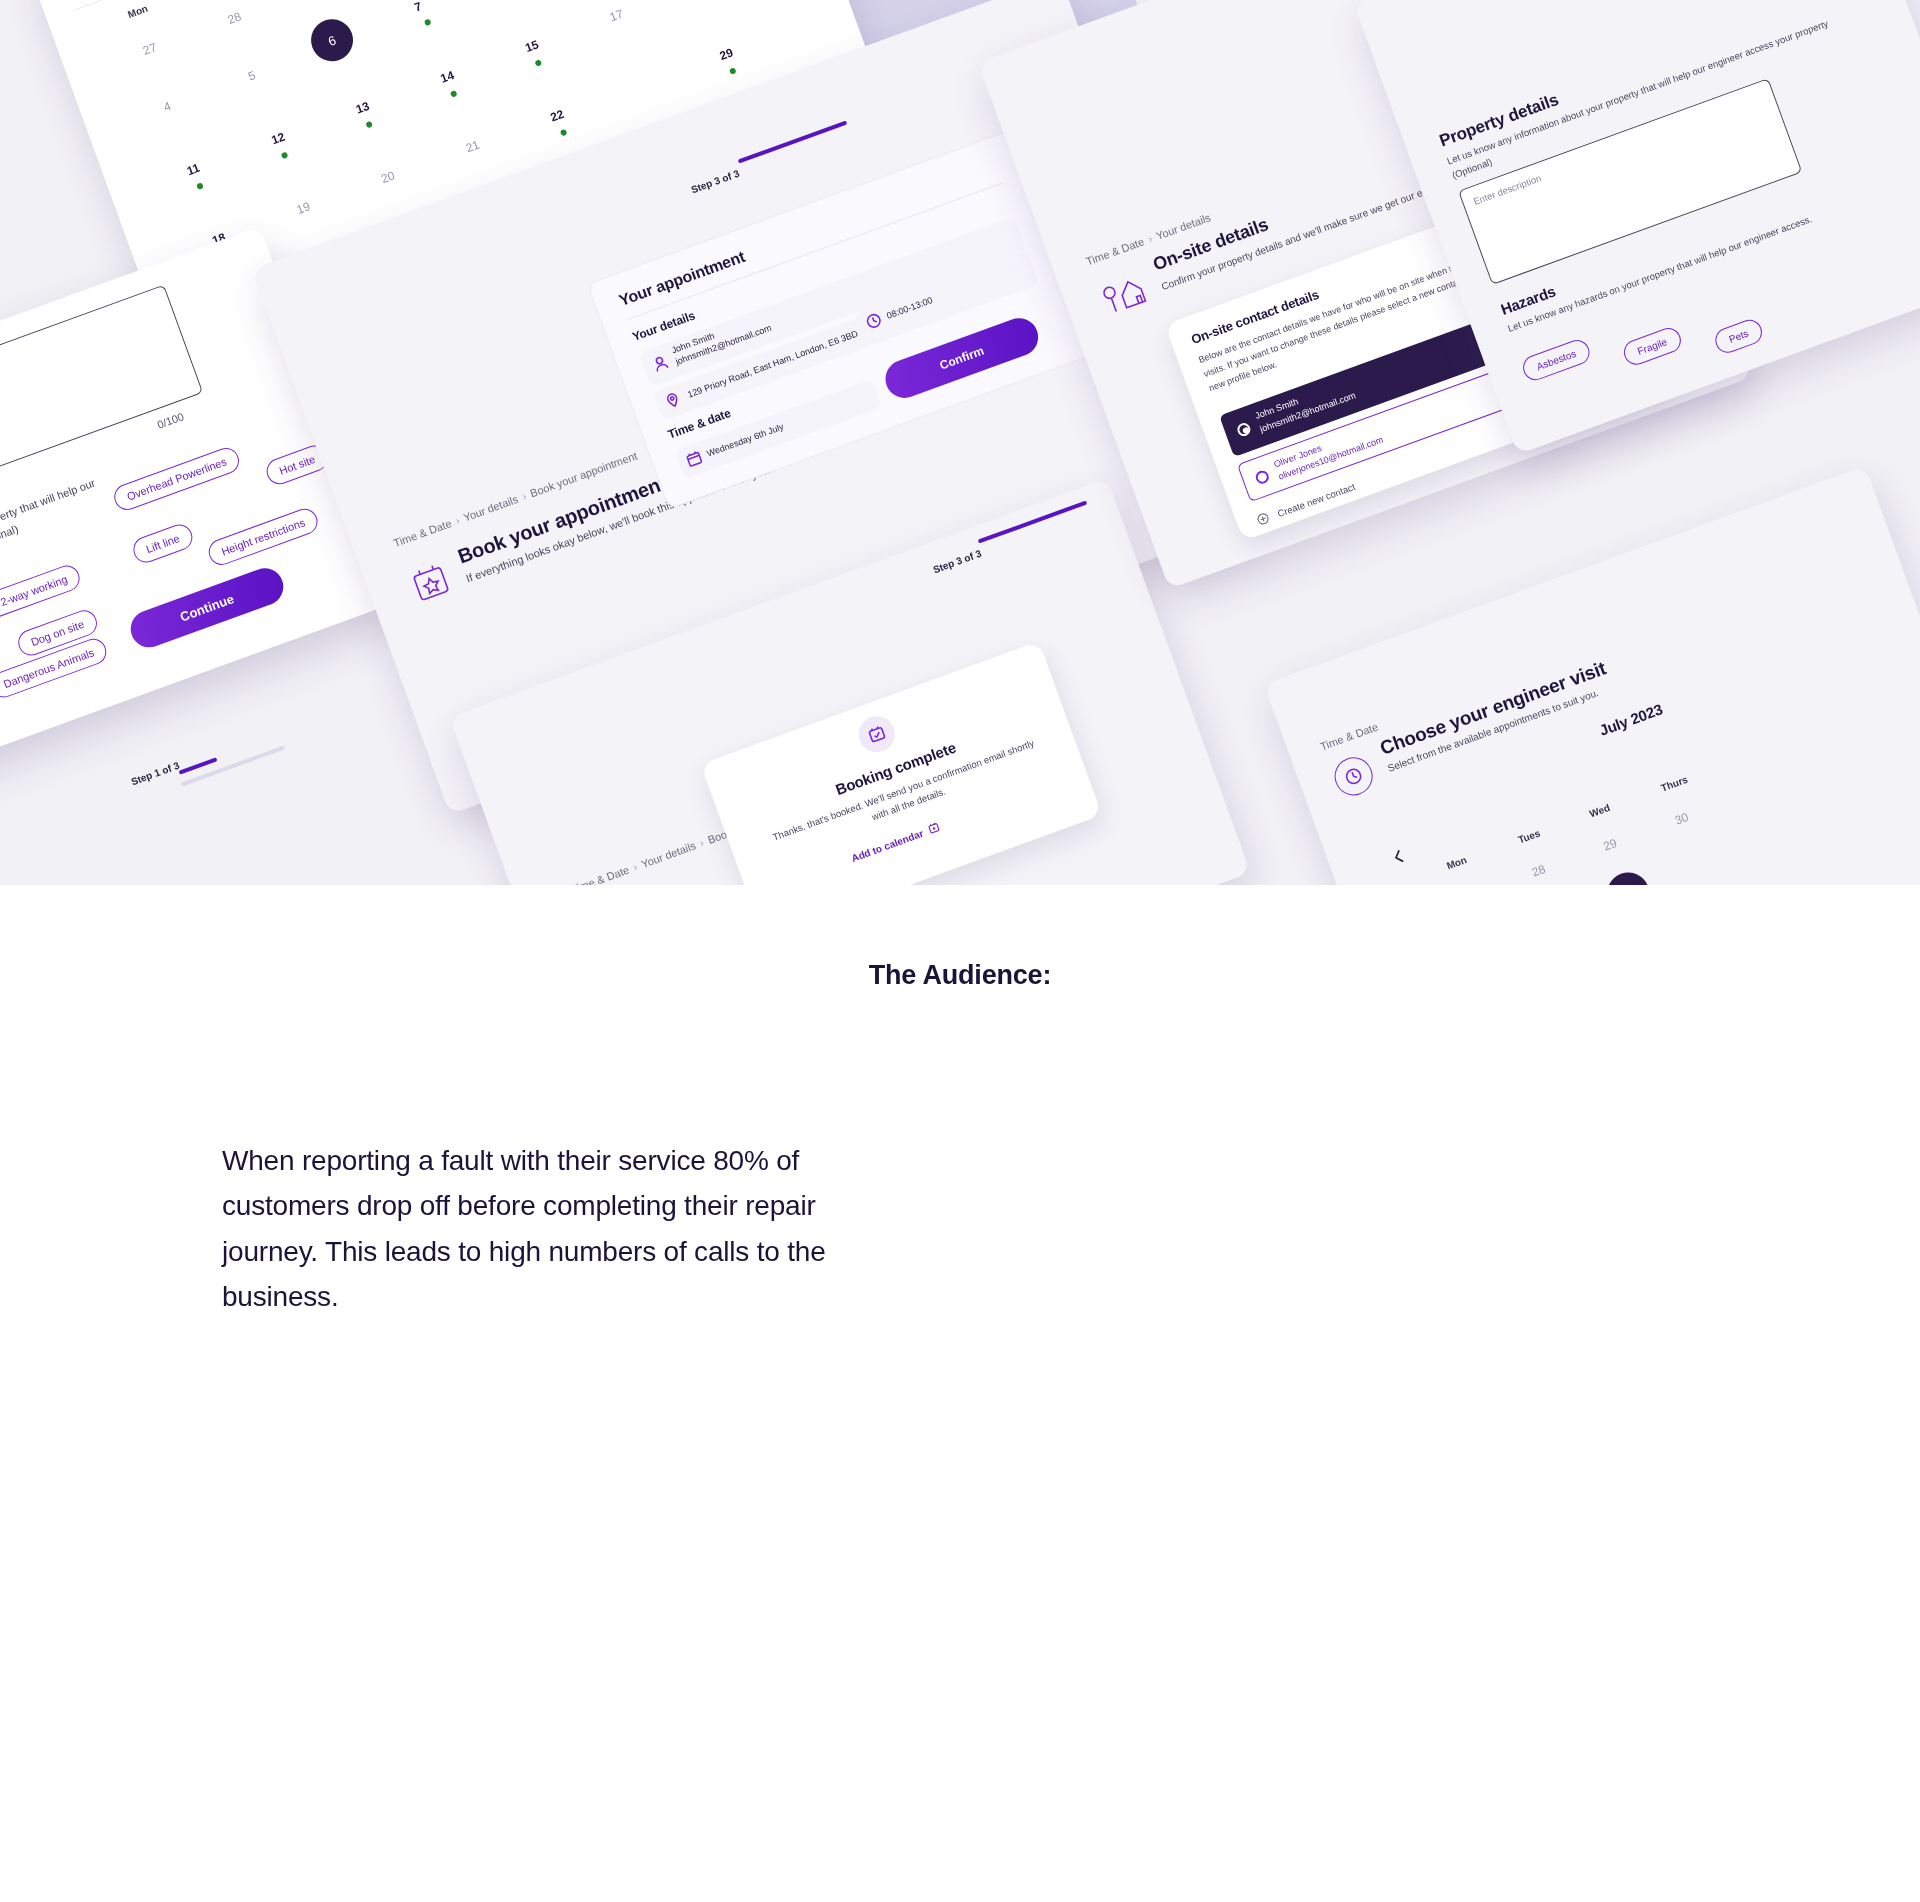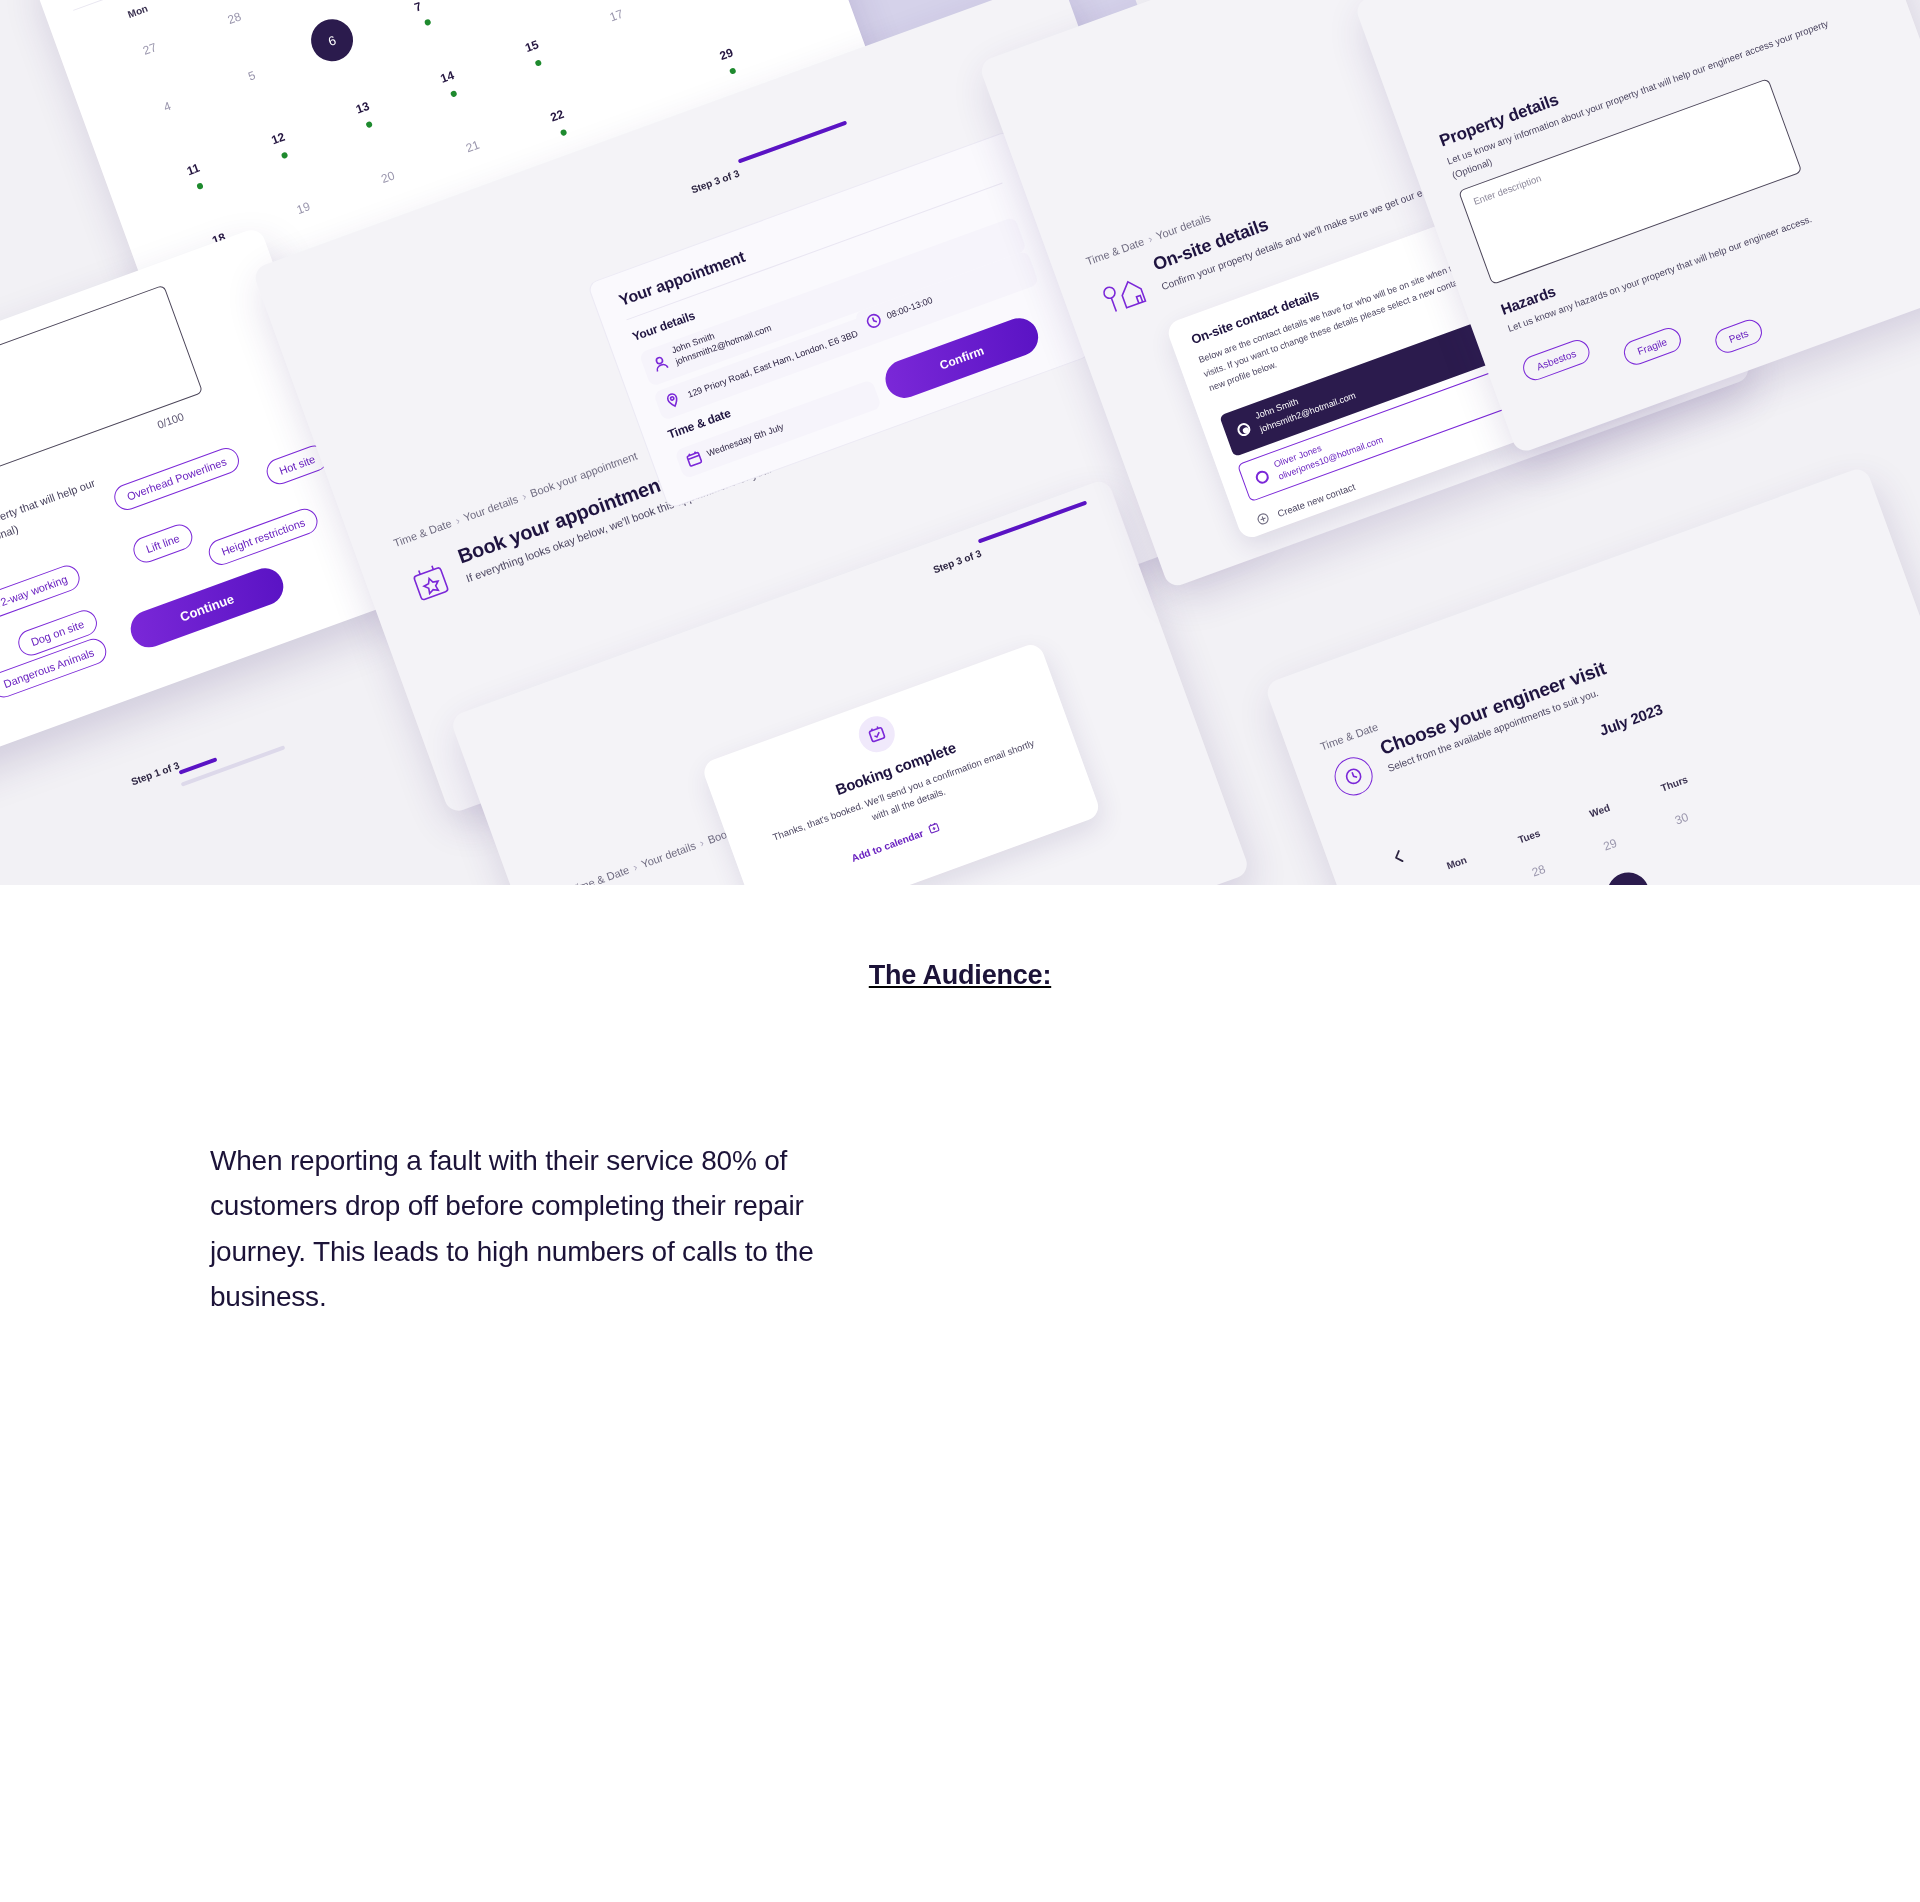--- a/index.html
+++ b/index.html
@@ -67,36 +67,36 @@
 
   .progress-track { position:absolute; height:4px; border-radius:2px; background:#ddd9ea; }
   .progress-fill  { position:absolute; height:4px; border-radius:2px; background:#5a13c4; }
   .step-label { position:absolute; font-size:10px; font-weight:bold; color:#2b2340; white-space:nowrap; }
 
   .ico { stroke:#7b28d8; fill:none; stroke-width:1.6; }
 
   
   #content { position:relative; width:1920px; height:1017px; background:#fff; }
 
-  .aud-wrap { text-align:center; padding-top:75px;text-decoration:underline; }
+  .aud-wrap { text-align:center; padding-top:75px; }
   .aud-title { font-size:27px; font-weight:bold; color:#1c1338; letter-spacing:-.2px; }
   .aud-body  { font-size:27px; color:#1c1338; margin-top:15px; letter-spacing:-.2px; }
 
   .cols { display:flex; gap:120px; padding:143px 170px 0 170px; }
   .col { width:720px; }
   .col-head { display:flex; align-items:flex-start; gap:14px; }
   .badge {
     flex:0 0 auto; width:26px; height:26px; border-radius:50%;
     background:#5a13c4; display:flex; align-items:center; justify-content:center;
     margin-top:6px;
   }
   .col-title { font-size:28px; font-weight:bold; color:#1c1338; letter-spacing:-.3px; }
   .col-text {
     font-size:28px; color:#1c1338; line-height:1.62;
-    margin-left:40px; margin-top:4px; letter-spacing:-.2px;
+    margin-left:52px; margin-top:4px; letter-spacing:-.2px;
   }
 </style>
 </head>
 <body>
 
 <div id="hero">
 
   <div class="slab" style="left:-420px;top:-200px;width:1250px;height:1220px;transform:rotate(-20deg);"></div>
   <div class="slab" style="left:1240px;top:-260px;width:1100px;height:900px;transform:rotate(-20deg);"></div>
   <div class="slab" style="left:380px;top:540px;width:1400px;height:700px;transform:rotate(-20deg);"></div>

